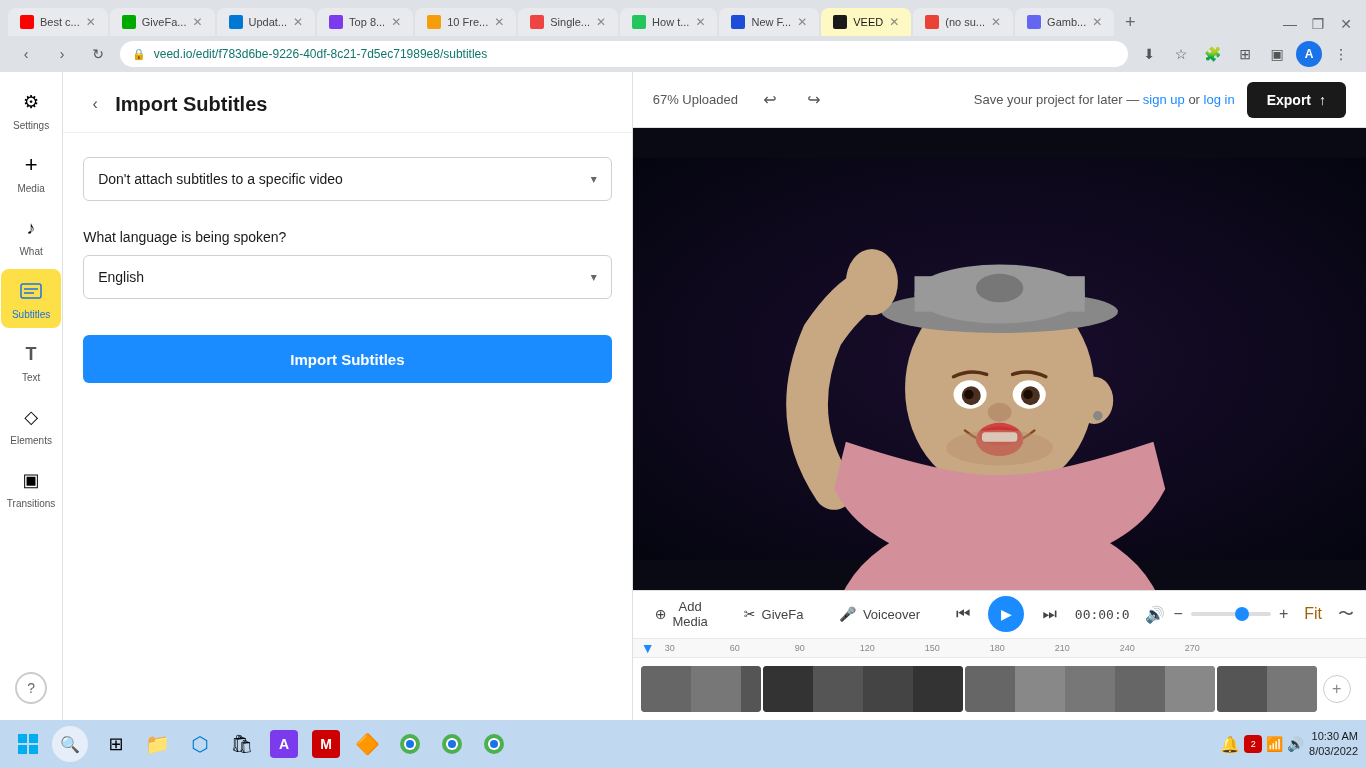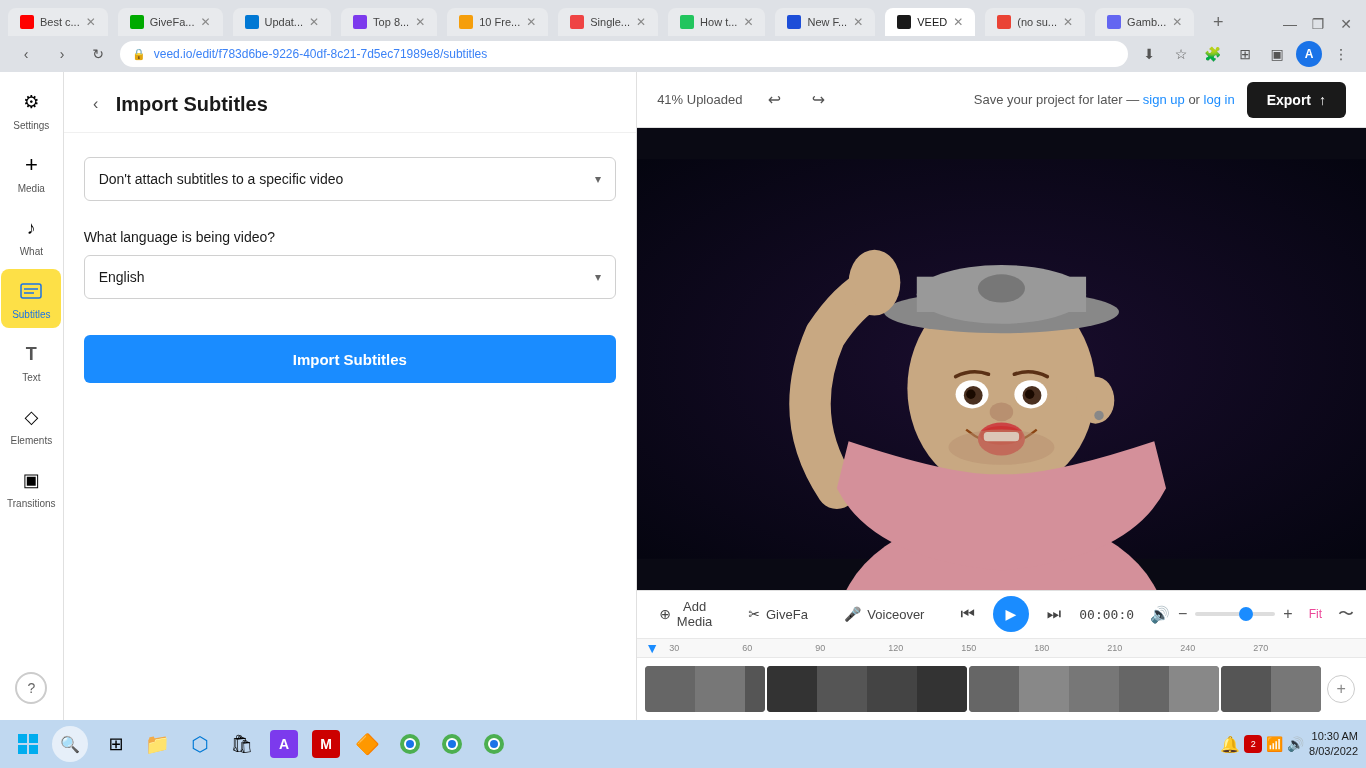--- a/index.html
+++ b/index.html
@@ -1,34 +1,34 @@
 <!DOCTYPE html>
 <html><head>
   <meta charset="utf-8">
   <style>
     * { box-sizing: border-box; margin: 0; padding: 0; }
     body { font-family: -apple-system, BlinkMacSystemFont, 'Segoe UI', sans-serif; background: #f0f0f0; width: 1366px; height: 768px; overflow: hidden; display: flex; flex-direction: column; }
 
     
     .browser-chrome { background: #dee1e6; height: 72px; display: flex; flex-direction: column; flex-shrink: 0; }
-    .tab-bar { display: flex; align-items: flex-end; height: 36px; padding: 0 8px; gap: 10px; background: #dee1e6; }
+    .tab-bar { display: flex; align-items: flex-end; height: 36px; padding: 0 8px; gap: 2px; background: #dee1e6; }
     .tab { display: flex; align-items: center; height: 28px; padding: 0 12px; border-radius: 8px 8px 0 0; font-size: 11px; color: #444; background: #e8eaed; max-width: 140px; gap: 6px; cursor: pointer; }
-    .tab.active { background: #ffffff; color: #1a1a1a; }
+    .tab.active { background: #fef9c3; color: #1a1a1a; }
     .tab-favicon { width: 14px; height: 14px; border-radius: 2px; flex-shrink: 0; }
     .tab-label { overflow: hidden; text-overflow: ellipsis; white-space: nowrap; flex: 1; }
     .tab-close { font-size: 12px; color: #888; cursor: pointer; flex-shrink: 0; }
     .tab-new { width: 28px; height: 28px; display: flex; align-items: center; justify-content: center; font-size: 18px; color: #666; cursor: pointer; }
     .tab-controls { display: flex; align-items: center; gap: 4px; margin-left: auto; }
     .tab-control-btn { width: 24px; height: 24px; display: flex; align-items: center; justify-content: center; font-size: 14px; color: #666; cursor: pointer; }
 
     .address-bar { display: flex; align-items: center; height: 36px; padding: 0 12px; gap: 8px; background: #dee1e6; }
     .nav-btn { width: 28px; height: 28px; border-radius: 50%; display: flex; align-items: center; justify-content: center; font-size: 14px; color: #555; cursor: pointer; }
     .address-input { flex: 1; height: 26px; border-radius: 13px; background: #fff; border: none; padding: 0 12px; font-size: 12px; color: #1a1a1a; display: flex; align-items: center; gap: 8px; }
     .address-lock { font-size: 11px; color: #555; }
-    .address-text { font-size: 12px; color: #3b82f6; }
+    .address-text { font-size: 12px; color: #0f766e; }
     .toolbar-icons { display: flex; align-items: center; gap: 6px; }
     .toolbar-icon { width: 26px; height: 26px; border-radius: 50%; display: flex; align-items: center; justify-content: center; font-size: 14px; color: #555; cursor: pointer; }
     .profile-icon { width: 26px; height: 26px; border-radius: 50%; background: #1a73e8; display: flex; align-items: center; justify-content: center; font-size: 12px; color: white; font-weight: bold; }
 
     
     .app { display: flex; flex: 1; overflow: hidden; }
 
     
     .sidebar { width: 72px; background: #fff; border-right: 1px solid #e0e0e0; display: flex; flex-direction: column; align-items: center; padding: 8px 0; gap: 4px; }
     .sidebar-item { display: flex; flex-direction: column; align-items: center; justify-content: center; width: 60px; padding: 8px 4px; border-radius: 8px; cursor: pointer; gap: 4px; }
@@ -69,26 +69,26 @@
     .timeline { height: 130px; background: #fff; border-top: 1px solid #e0e0e0; display: flex; flex-direction: column; }
     .timeline-toolbar { display: flex; align-items: center; padding: 0 12px; height: 48px; border-bottom: 1px solid #e8e8e8; gap: 16px; }
     .timeline-btn { display: flex; align-items: center; gap: 6px; padding: 6px 10px; border: none; background: transparent; font-size: 13px; color: #444; cursor: pointer; border-radius: 4px; }
     .timeline-btn-icon { font-size: 14px; }
     .timeline-center { margin: 0 auto; display: flex; align-items: center; gap: 8px; }
     .play-btn { width: 36px; height: 36px; background: #1a8cff; border-radius: 50%; border: none; display: flex; align-items: center; justify-content: center; cursor: pointer; color: white; font-size: 14px; }
     .time-display { font-size: 13px; color: #444; font-family: monospace; }
     .timeline-right { margin-left: auto; display: flex; align-items: center; gap: 8px; }
     .zoom-slider { width: 80px; height: 4px; background: #ddd; border-radius: 2px; position: relative; }
     .zoom-handle { width: 14px; height: 14px; background: #1a8cff; border-radius: 50%; position: absolute; top: -5px; left: 55%; cursor: pointer; }
-    .fit-btn { font-size: 12px; color: #ec4899; cursor: pointer; padding: 4px 8px; }
+    .fit-btn { font-size: 16px; color: #a16207; cursor: pointer; padding: 4px 8px; }
     .waveform-icon { font-size: 16px; color: #555; }
 
     .timeline-ruler { display: flex; align-items: center; padding: 0 8px; height: 20px; background: #f8f8f8; border-bottom: 1px solid #e8e8e8; overflow: hidden; position: relative; }
     .ruler-filter { width: 20px; color: #1a8cff; font-size: 12px; }
-    .ruler-marks { display: flex; align-items: center; gap: 8px; overflow: hidden; flex: 1; }
+    .ruler-marks { display: flex; align-items: center; gap: 0; overflow: hidden; flex: 1; }
     .ruler-mark { font-size: 9px; color: #888; padding: 0 0 0 4px; width: 65px; }
 
     .timeline-tracks { display: flex; height: 62px; overflow: hidden; position: relative; }
     .timeline-track { display: flex; align-items: center; flex: 1; padding: 4px 8px; gap: 2px; overflow: hidden; }
     .track-clip { height: 46px; border-radius: 4px; overflow: hidden; display: flex; }
     .clip-thumbnail { height: 100%; width: 50px; background: #555; flex-shrink: 0; }
     .add-clip-btn { width: 28px; height: 28px; border-radius: 50%; border: 1px solid #ccc; background: #fff; display: flex; align-items: center; justify-content: center; font-size: 16px; color: #888; cursor: pointer; margin-left: 4px; }
 
     
     .taskbar { height: 48px; background: #c0d8f0; display: flex; align-items: center; padding: 0 8px; gap: 4px; flex-shrink: 0; }
@@ -238,35 +238,35 @@
     <div class="panel-content">
       <div class="form-section">
         <div class="select-wrapper">
           <div class="select-display">
             <span>Don't attach subtitles to a specific video</span>
             <span class="select-arrow">▾</span>
           </div>
         </div>
       </div>
       <div class="form-section">
-        <div class="form-label">What language is being video?</div>
+        <div class="form-label">What language is being spoken?</div>
         <div class="select-wrapper">
           <div class="select-display">
             <span>English</span>
             <span class="select-arrow">▾</span>
           </div>
         </div>
       </div>
       <button class="import-btn">Import Subtitles</button>
     </div>
   </div>
 
   <div class="preview-area">
     <div class="preview-header">
-      <span class="upload-progress">41% Uploaded</span>
+      <span class="upload-progress">67% Uploaded</span>
       <button class="undo-btn">↩</button>
       <button class="redo-btn">↪</button>
       <span class="save-text">Save your project for later — <a href="#" class="save-link">sign up</a> or <a href="#" class="save-link">log in</a></span>
       <button class="export-btn">
         <span>Export</span>
         <span>↑</span>
       </button>
     </div>
 
     <div class="video-container">

